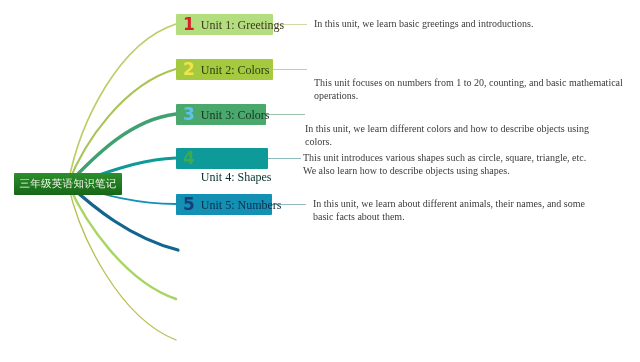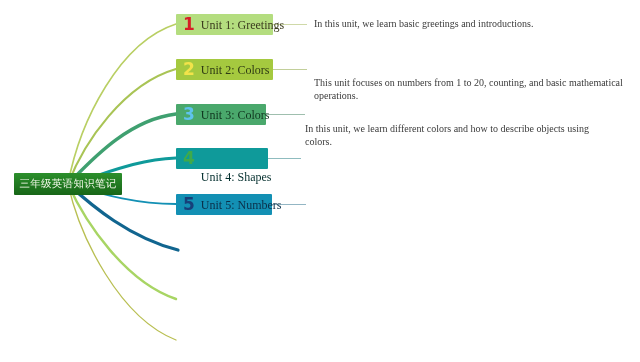--- a/index.html
+++ b/index.html
@@ -127,20 +127,22 @@
     <span class="unit-label" style="color:#10361f;">Unit 3: Colors</span>
   </div>
   <div class="stub" style="left:266px; top:114px; width:39px; background:#9fbfae;"></div>
   <div class="desc" style="left:305px; top:108px; width:300px;margin-top:15px;">In this unit, we learn different colors and how to describe objects using colors.</div>
 
   <div class="unit-node" style="left:176px; top:148px; width:92px; background:#0f9a9a;">
     <span class="unit-num" style="color:#3faa4a;">4</span>
     <span class="unit-label" style="color:#05302f;margin-top:36px;">Unit 4:  Shapes</span>
   </div>
   <div class="stub" style="left:268px; top:158px; width:33px; background:#8fbcbf;"></div>
+  <div class="desc" style="left:303px; top:152px; width:290px;">This unit introduces various shapes such as circle, square, triangle, etc. We also learn how to describe objects using shapes.</div>
 
   <div class="unit-node" style="left:176px; top:194px; width:96px; background:#1390b4;">
     <span class="unit-num" style="color:#16407a;">5</span>
     <span class="unit-label" style="color:#0b2f49;">Unit 5: Numbers</span>
   </div>
   <div class="stub" style="left:272px; top:204px; width:34px; background:#93b6c4;"></div>
+  <div class="desc" style="left:313px; top:198px; width:288px;">In this unit, we learn about different animals, their names, and some basic facts about them.</div>
 
 </div>
 
 </body></html>

